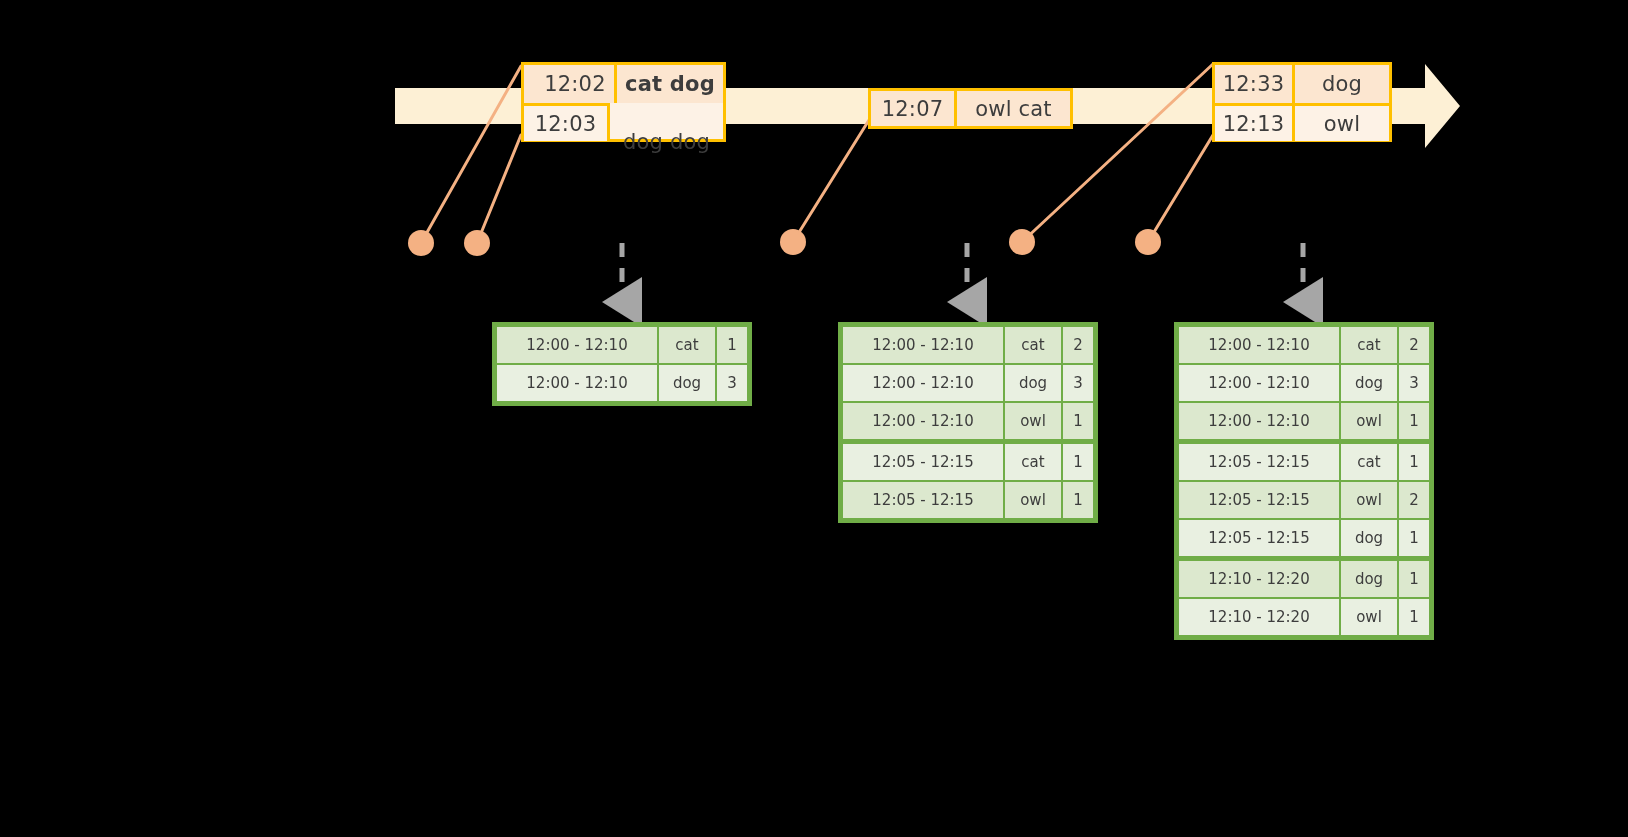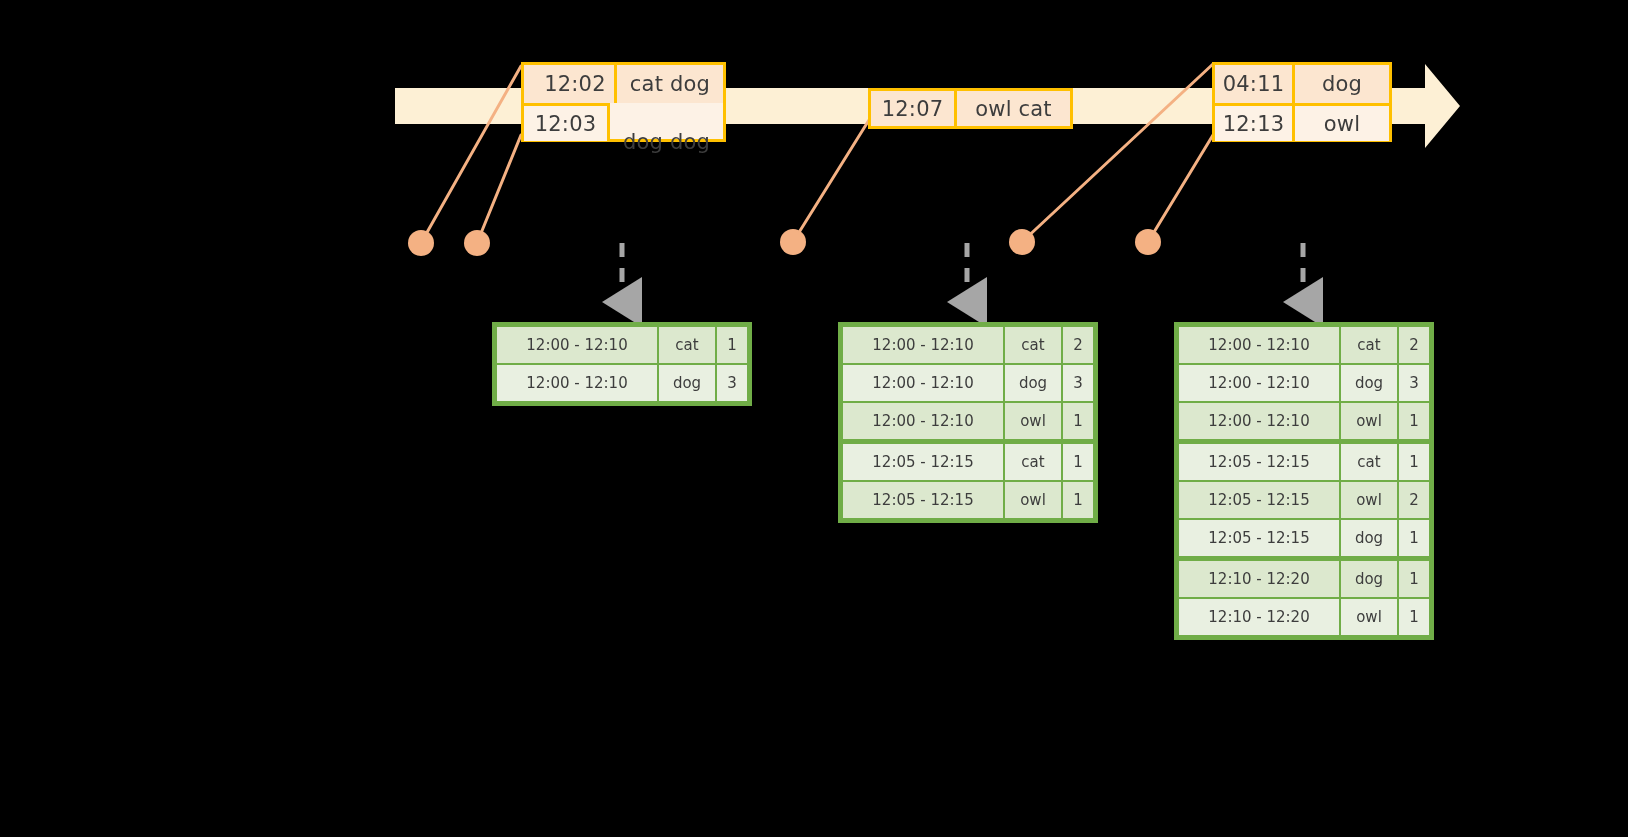--- a/index.html
+++ b/index.html
@@ -129,38 +129,38 @@
     <g stroke="#A6A6A6" stroke-width="5" stroke-dasharray="14 11" fill="none">
       <line x1="622" y1="243" x2="622" y2="302" marker-end="url(#dash-arrow)"></line>
       <line x1="967" y1="243" x2="967" y2="302" marker-end="url(#dash-arrow)"></line>
       <line x1="1303" y1="243" x2="1303" y2="302" marker-end="url(#dash-arrow)"></line>
     </g>
   </svg>
 
   <div class="event-box" id="event-box-0" style="left:521px; top:62px; width:205px; height:80px;">
     <div class="event-row alt" style="height:38px;padding-left:12px;">
       <div class="event-cell time" style="width:86px;">12:02</div>
-      <div class="event-cell words" style="width:113px;">cat dog</div>
+      <div class="event-cell words" style="width:113px;font-weight:bold;">cat dog</div>
     </div>
     <div class="event-row alt2" style="height:38px;">
       <div class="event-cell time" style="width:86px;">12:03</div>
       <div class="event-cell words" style="width:113px;margin-top:36px;">dog dog</div>
     </div>
   </div>
 
   <div class="event-box" id="event-box-1" style="left:868px; top:88px; width:205px; height:41px;">
     <div class="event-row alt" style="height:35px;">
       <div class="event-cell time" style="width:86px;">12:07</div>
       <div class="event-cell words" style="width:113px;">owl cat</div>
     </div>
   </div>
 
   <div class="event-box" id="event-box-2" style="left:1212px; top:62px; width:180px; height:80px;">
     <div class="event-row alt" style="height:38px;">
-      <div class="event-cell time" style="width:80px;">04:11</div>
+      <div class="event-cell time" style="width:80px;">12:33</div>
       <div class="event-cell words" style="width:94px;">dog</div>
     </div>
     <div class="event-row alt2" style="height:38px;">
       <div class="event-cell time" style="width:80px;">12:13</div>
       <div class="event-cell words" style="width:94px;">owl</div>
     </div>
   </div>
 
   <div class="dot" style="left:408px; top:230px;"></div>
   <div class="dot" style="left:464px; top:230px;"></div>

